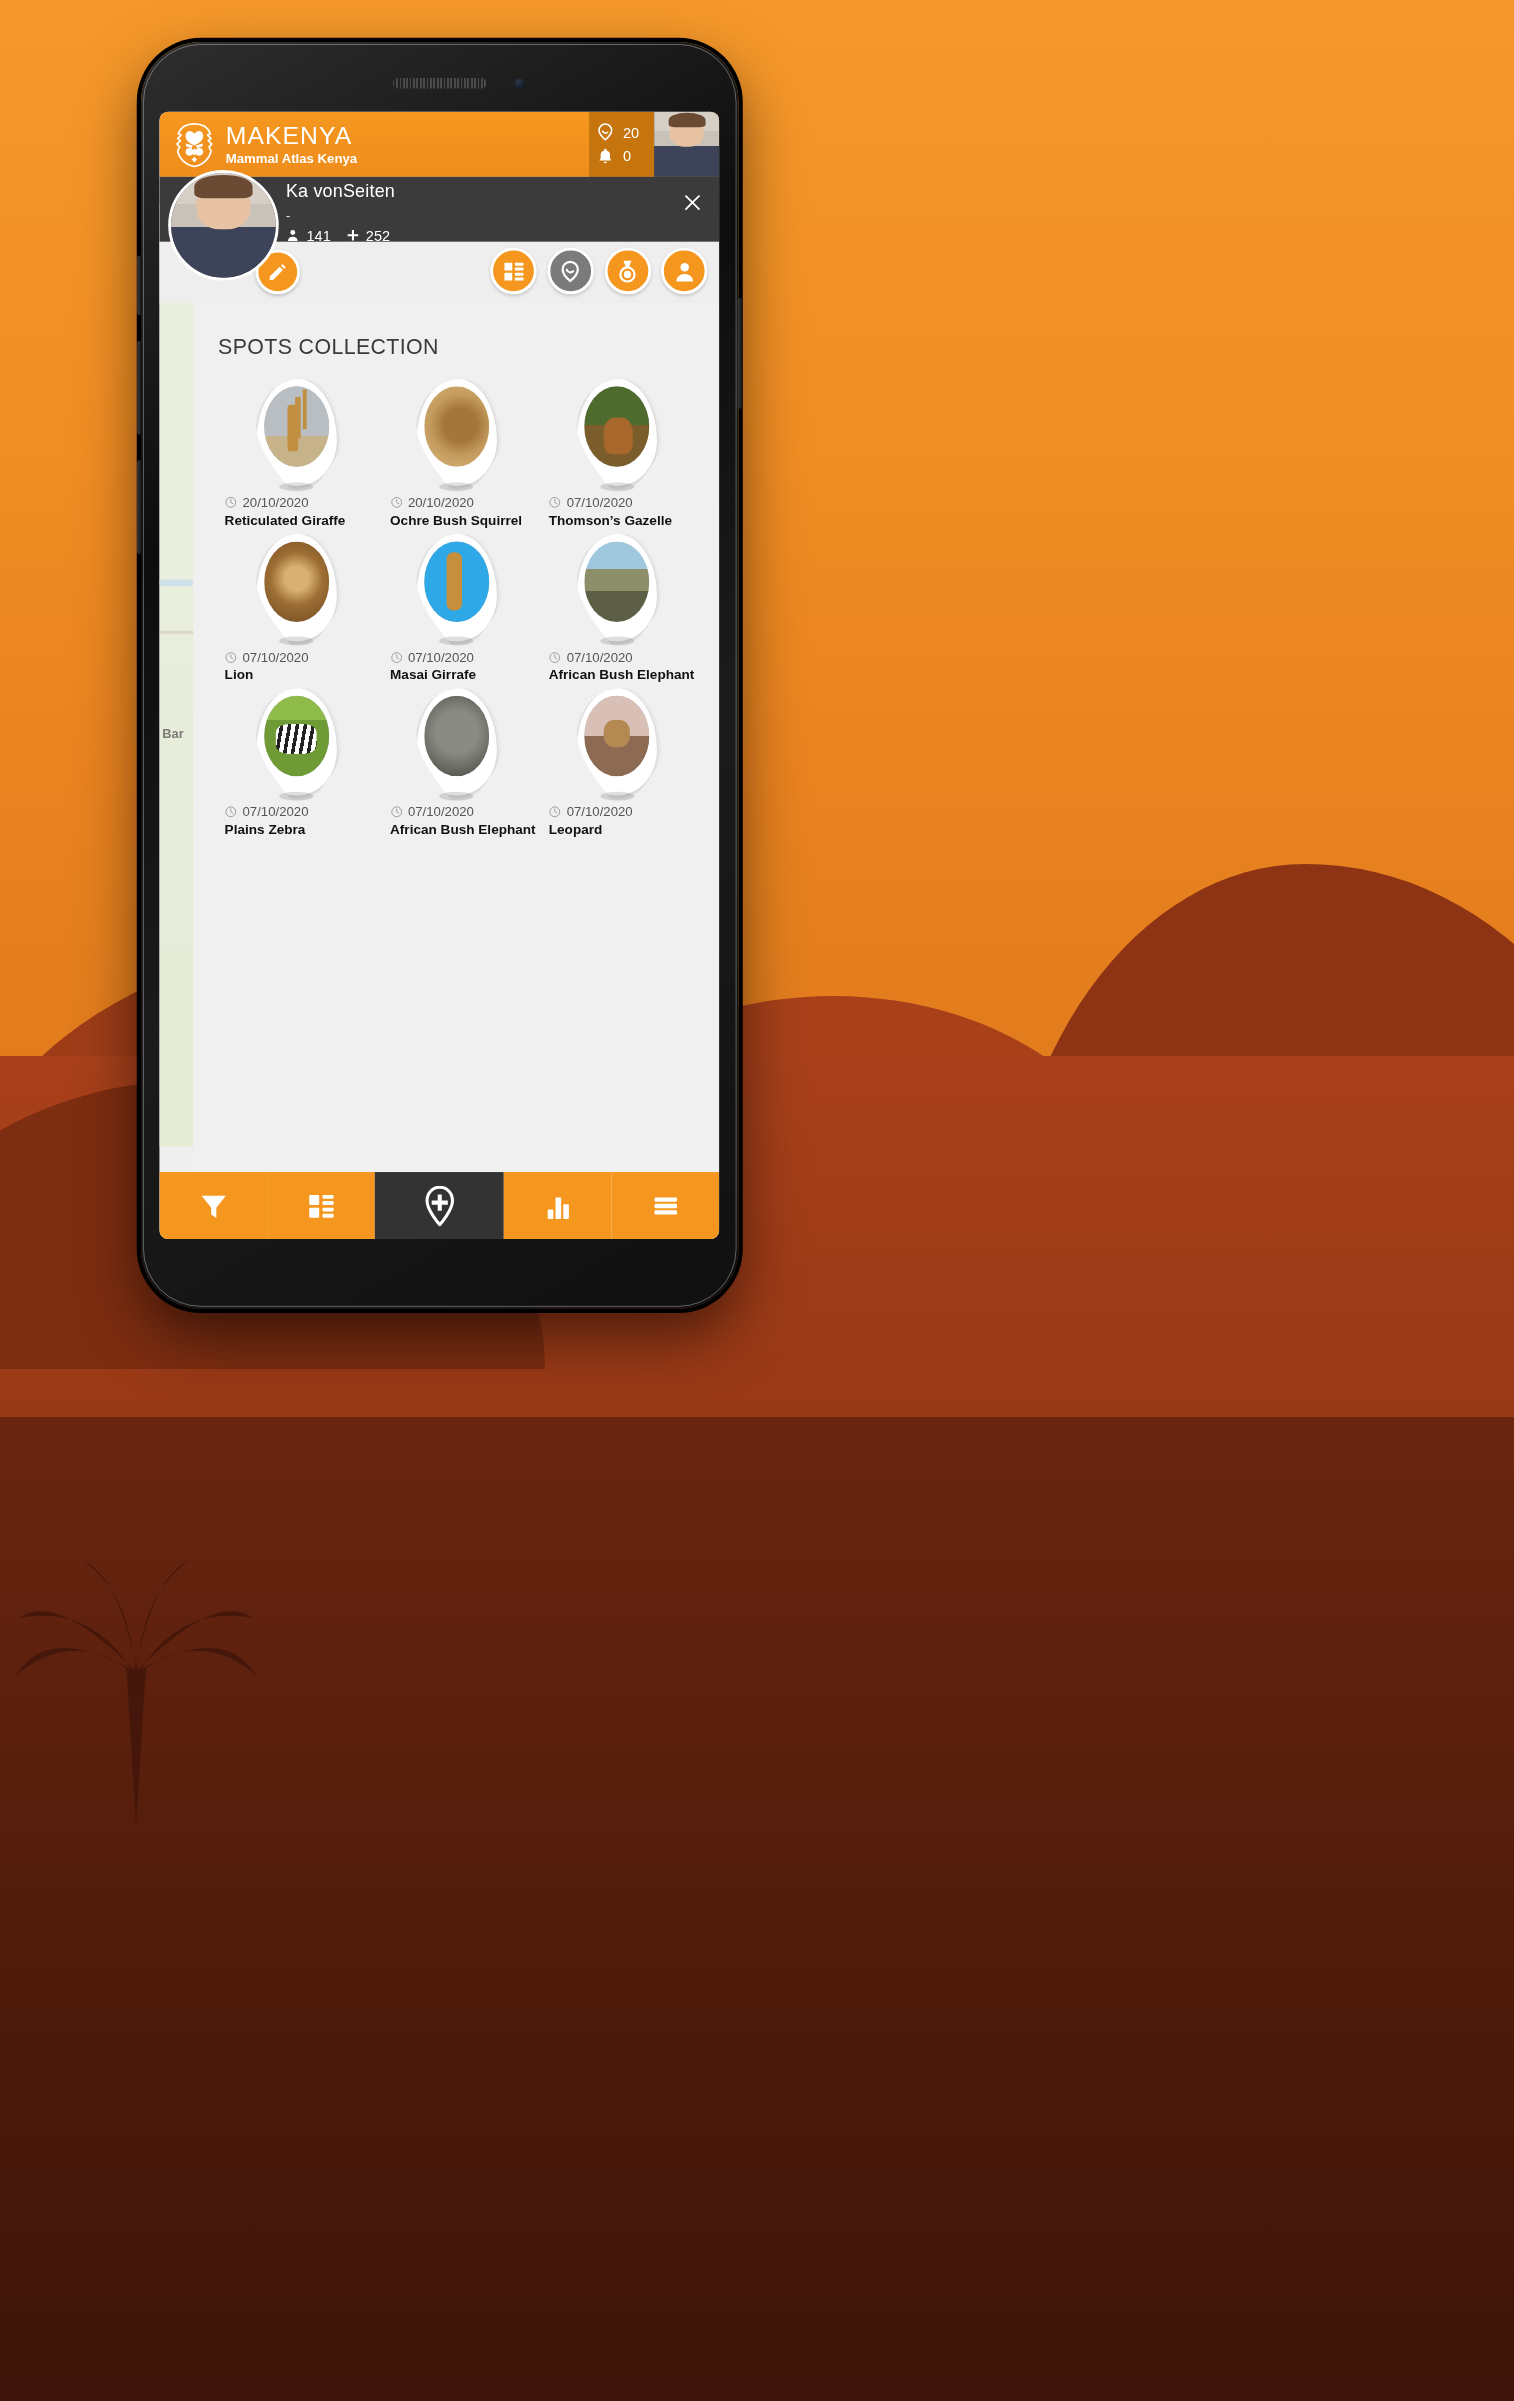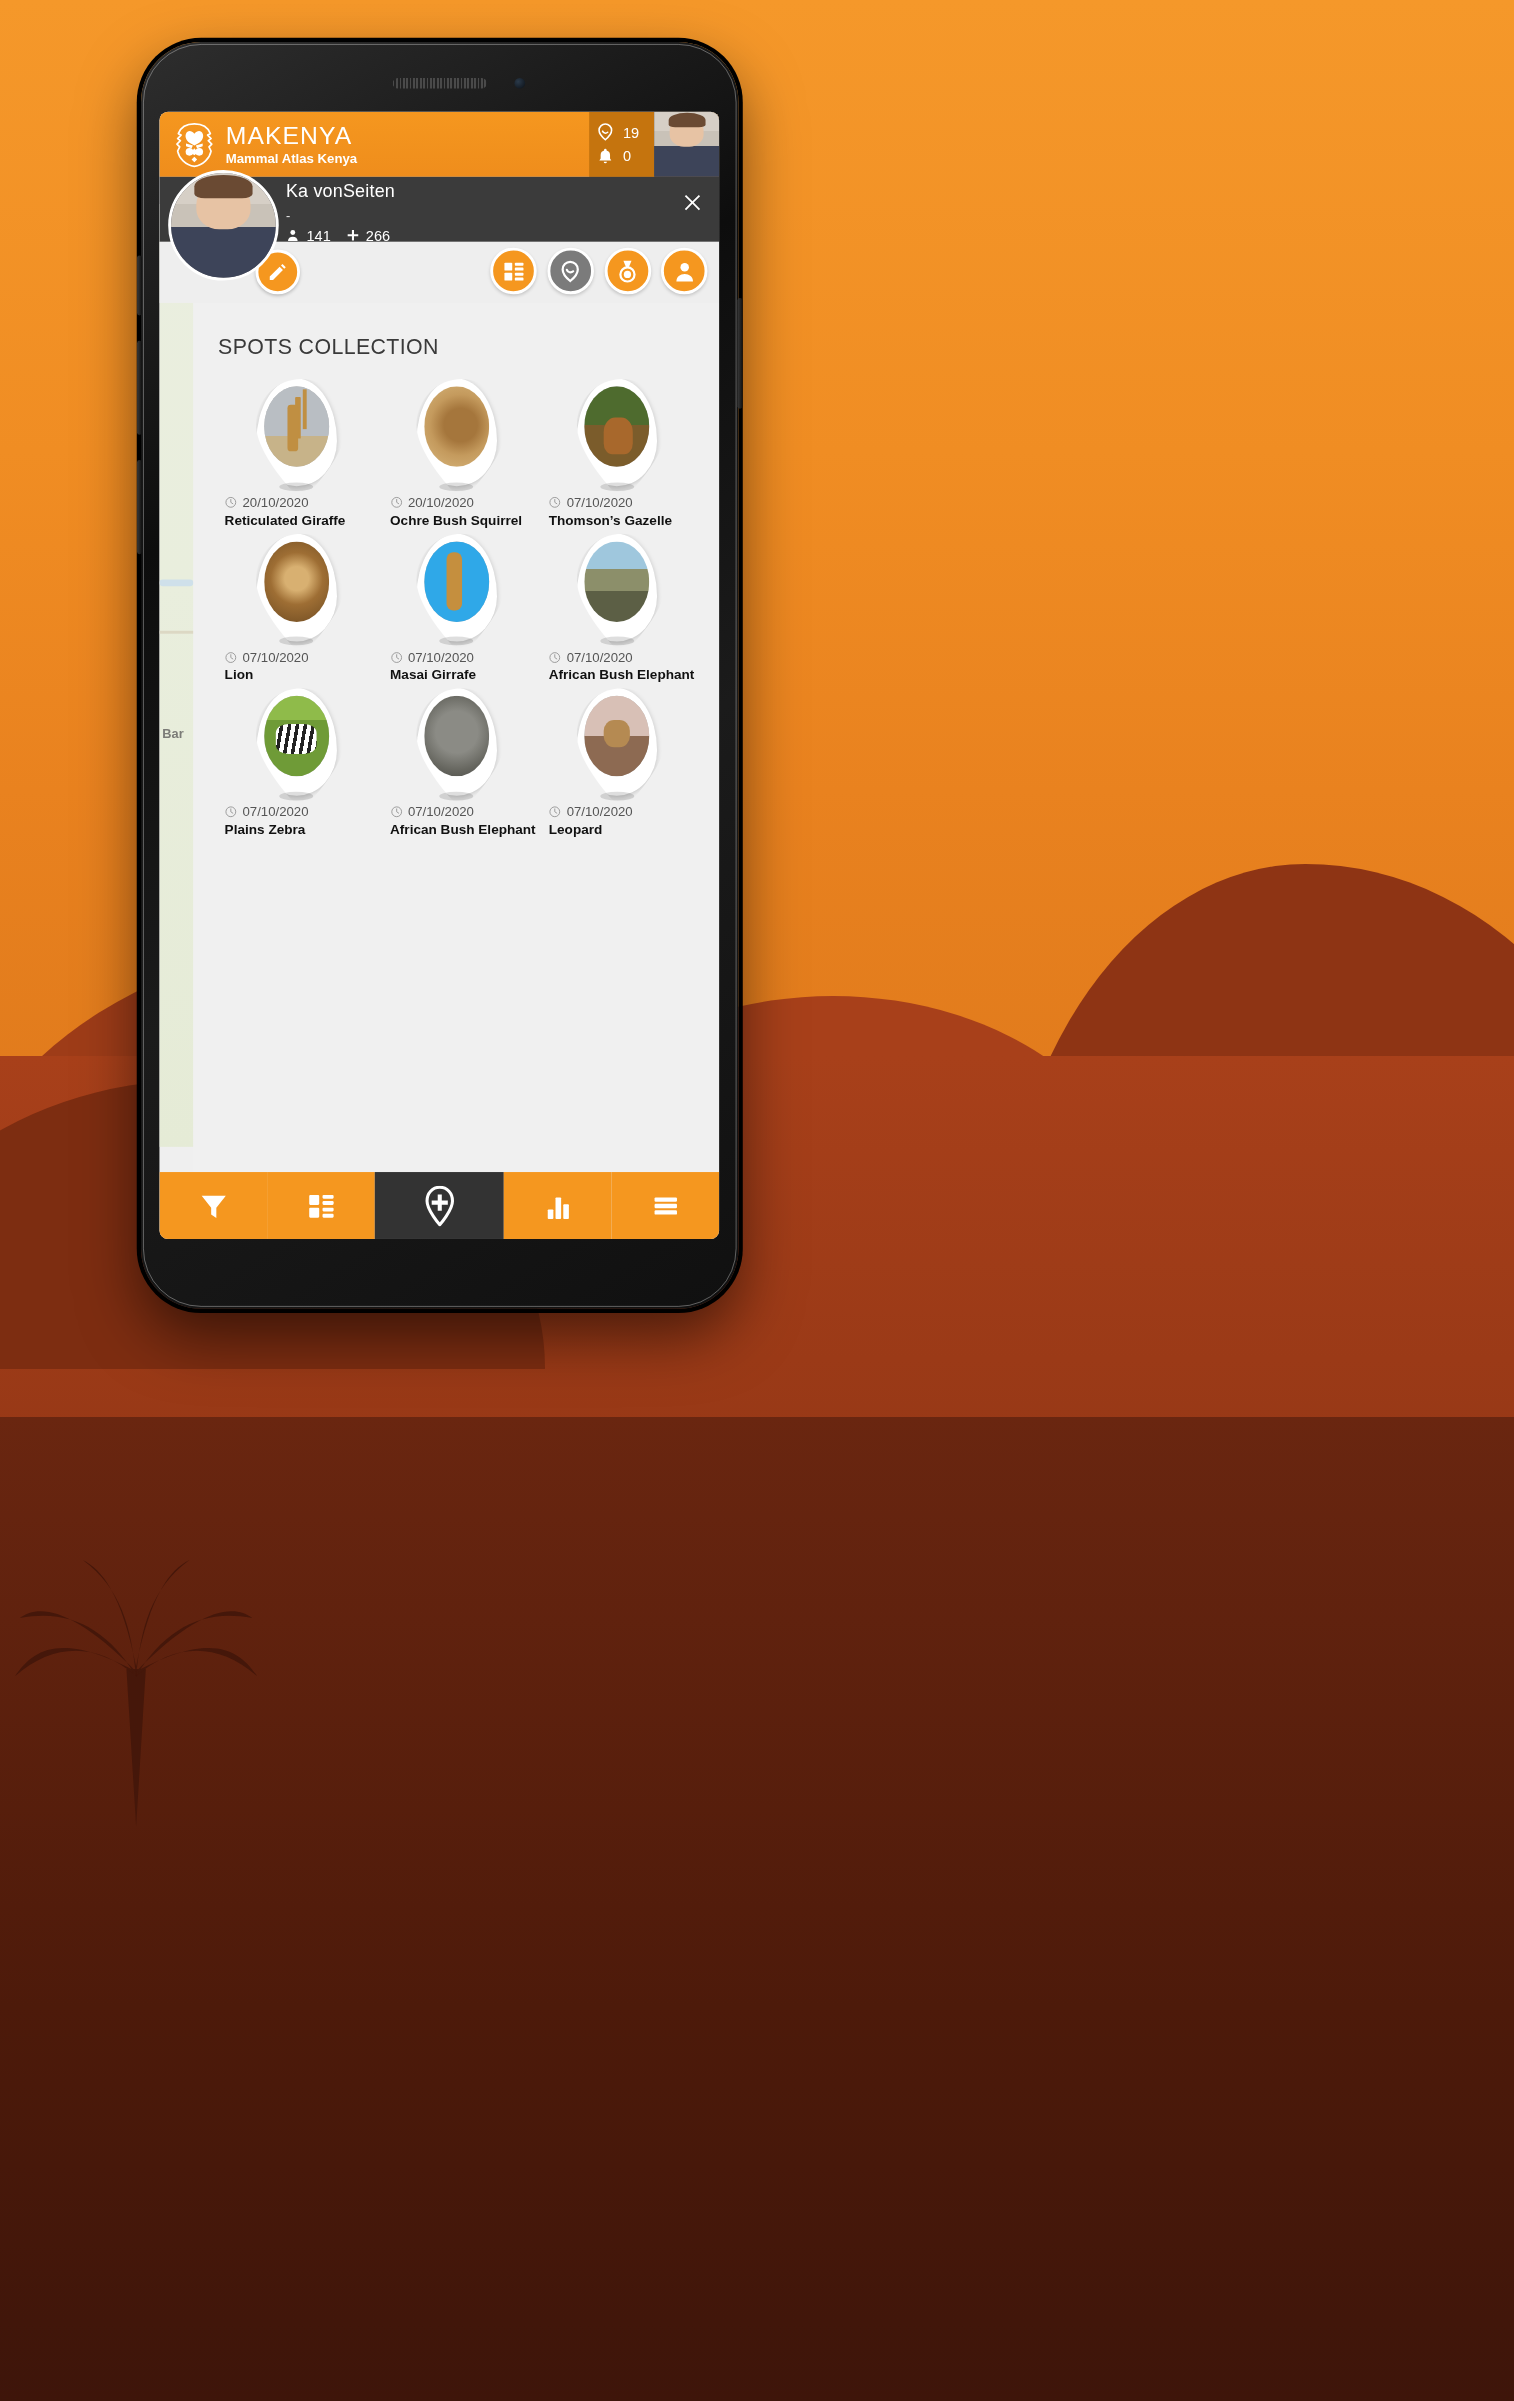--- a/index.html
+++ b/index.html
@@ -233,21 +233,21 @@
           <div class="t2">Mammal Atlas Kenya</div>
         </div>
       </div>
 
       <div class="counters">
         <div class="ctr">
           <svg viewBox="0 0 24 24">
             <path d="M12 2a8 8 0 0 0-8 8c0 5.5 8 12 8 12s8-6.5 8-12a8 8 0 0 0-8-8z" fill="none" stroke="#fff" stroke-width="2"></path>
             <path d="M8.5 11a4 4 0 0 0 6.5 1.5" fill="none" stroke="#fff" stroke-width="2" stroke-linecap="round"></path>
           </svg>
-          <span>19</span>
+          <span>20</span>
         </div>
         <div class="ctr">
           <svg viewBox="0 0 24 24">
             <path d="M12 2.5a1.6 1.6 0 0 1 1.6 1.6v.7A6 6 0 0 1 18 10.6V15l1.6 2.4H4.4L6 15v-4.4a6 6 0 0 1 4.4-5.8v-.7A1.6 1.6 0 0 1 12 2.5z" fill="#fff"></path>
             <path d="M10 19a2 2 0 0 0 4 0z" fill="#fff"></path>
           </svg>
           <span>0</span>
         </div>
       </div>
 
@@ -265,21 +265,21 @@
             <svg viewBox="0 0 24 24">
               <circle cx="12" cy="7" r="4" fill="#fff"></circle>
               <path d="M4 21c0-4.4 3.6-7 8-7s8 2.6 8 7z" fill="#fff"></path>
             </svg>
             <span>141</span>
           </div>
           <div class="pf-stat">
             <svg viewBox="0 0 24 24">
               <path d="M10.3 3h3.4v7h7v3.4h-7v7h-3.4v-7h-7V10h7z" fill="#fff"></path>
             </svg>
-            <span>266</span>
+            <span>252</span>
           </div>
         </div>
       </div>
       <div class="close-btn">
         <svg viewBox="0 0 24 24">
           <path d="M4.5 3 12 10.5 19.5 3 21 4.5 13.5 12 21 19.5 19.5 21 12 13.5 4.5 21 3 19.5 10.5 12 3 4.5z" fill="#fff"></path>
         </svg>
       </div>
     </div>
 

